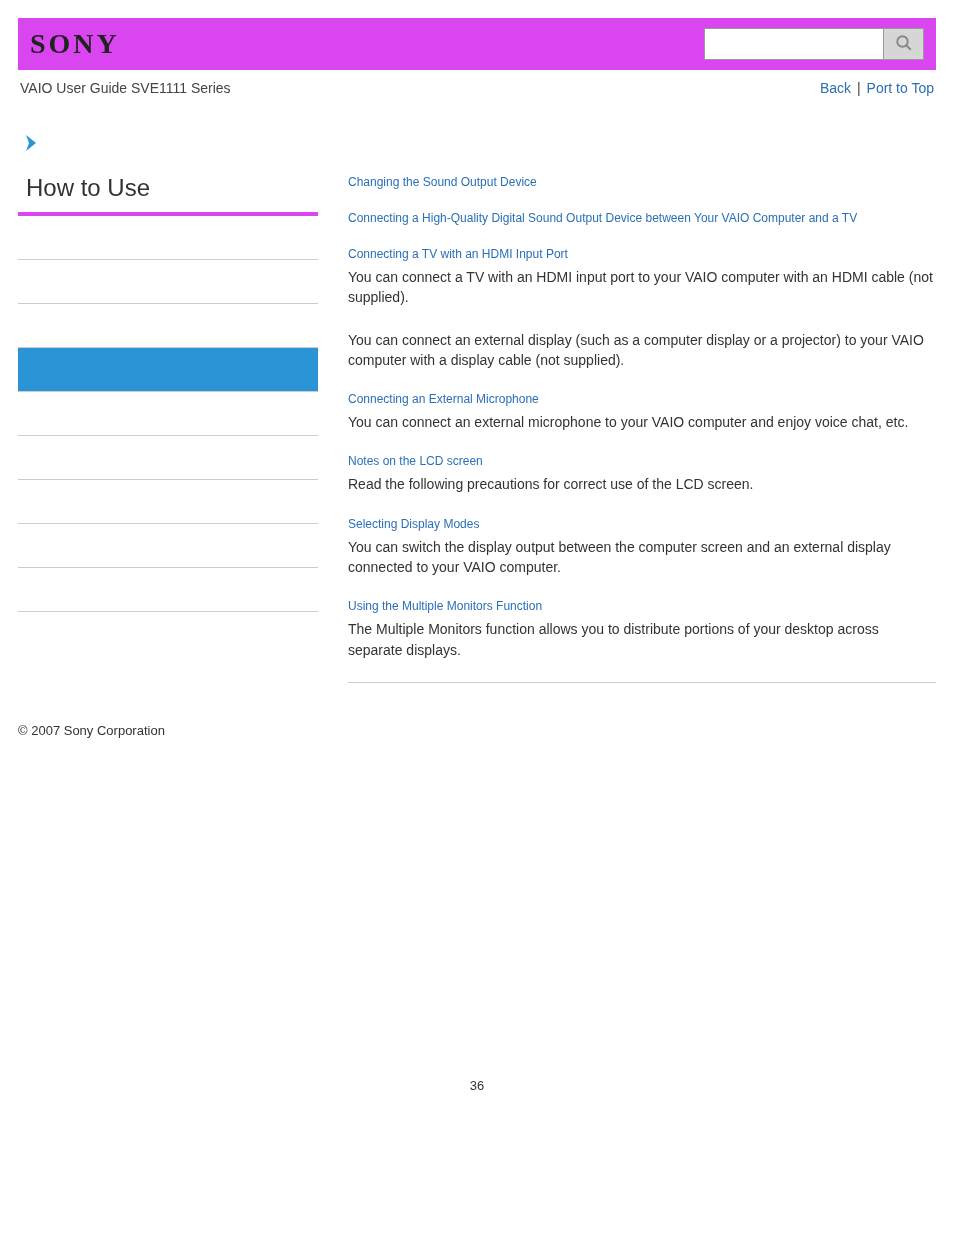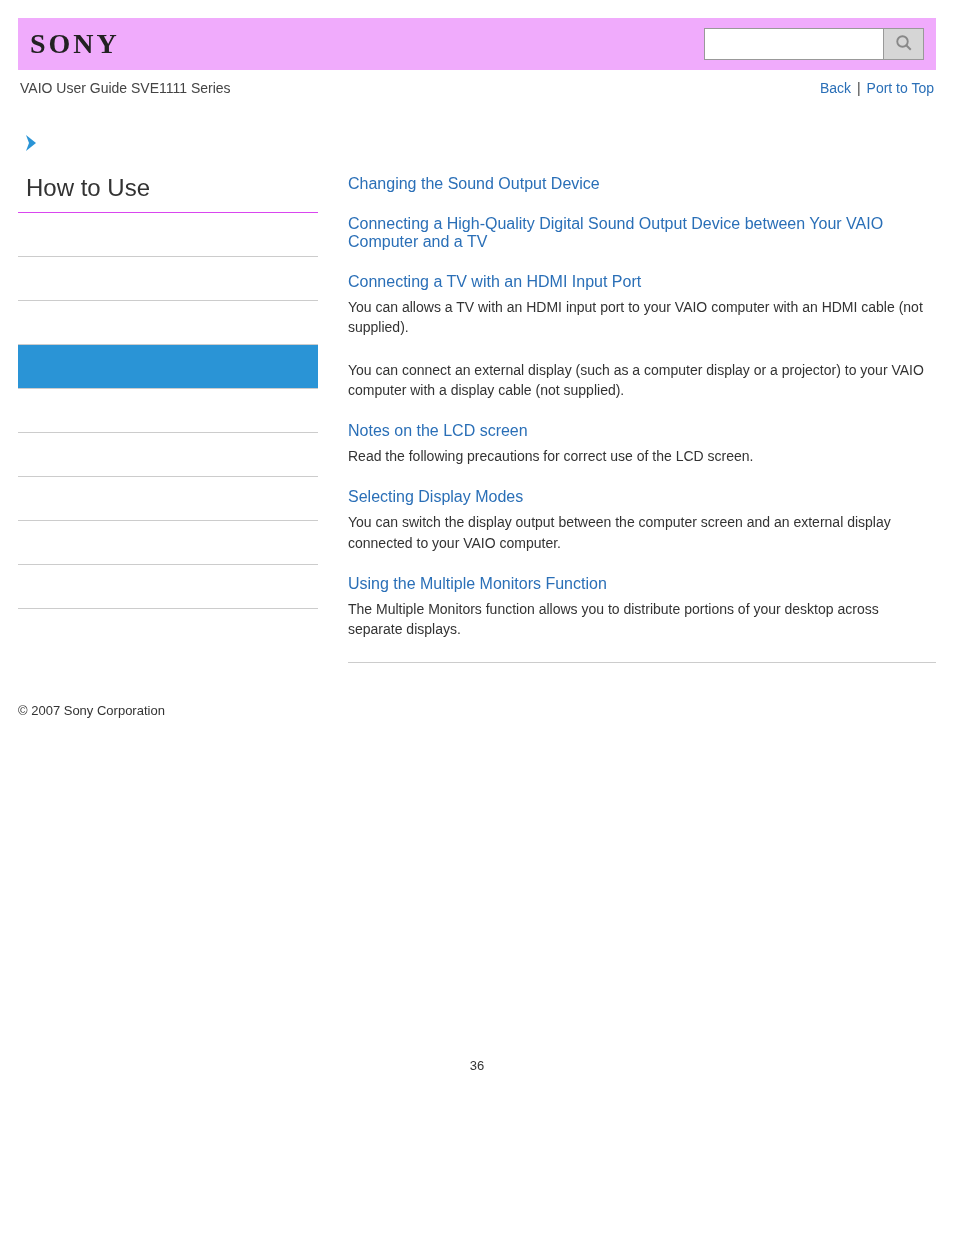--- a/index.html
+++ b/index.html
@@ -8,21 +8,21 @@
     font-size: 14px;
     color: #333;
     background: #fff;
     width: 954px;
     margin: 0 auto;
   }
   .page {
     padding: 18px;
   }
   .header-bar {
-    background: #f0abfc;
+    background: #d946ef;
     display: flex;
     justify-content: space-between;
     align-items: center;
     padding: 10px 12px;
     margin-bottom: 10px;
   }
   .logo {
     font-family: "Times New Roman", serif;
     font-size: 28px;
     font-weight: bold;
@@ -75,40 +75,40 @@
   .arrow-icon {
     margin-bottom: 20px;
     padding-left: 6px;
   }
   .arrow-icon svg { width: 14px; height: 16px; }
   .sidebar-title {
     font-size: 24px;
     font-weight: normal;
     color: #333;
     padding: 0 0 10px 8px;
-    border-bottom: 1px solid #d946ef;
+    border-bottom: 4px solid #d946ef;
   }
   .sidebar-item {
     height: 44px;
     border-bottom: 1px solid #ccc;
     cursor: pointer;
   }
   .sidebar-item.active {
     background: #2a94d6;
   }
   .main {
     flex: 1;
     padding-top: 40px;
   }
   .topic {
     margin-bottom: 22px;
   }
   .topic-title {
     color: #2a6fb7;
-    font-size: 16px;
+    font-size: 12px;
     font-weight: normal;
     margin-bottom: 6px;
     cursor: pointer;
   }
   .topic-desc {
     color: #333;
     font-size: 14px;
     line-height: 1.45;
   }
   .main-divider {
@@ -182,24 +182,28 @@
     <div class="main">
       <div id="topics">
           <div class="topic">
             <h3 class="topic-title">Changing the Sound Output Device</h3>
           </div>
           <div class="topic">
             <h3 class="topic-title">Connecting a High-Quality Digital Sound Output Device between Your VAIO Computer and a TV</h3>
           </div>
           <div class="topic">
             <h3 class="topic-title">Connecting a TV with an HDMI Input Port</h3>
-            <p class="topic-desc">You can allows a TV with an HDMI input port to your VAIO computer with an HDMI cable (not supplied).</p>
+            <p class="topic-desc">You can connect a TV with an HDMI input port to your VAIO computer with an HDMI cable (not supplied).</p>
           </div>
           <div class="topic">
             <p class="topic-desc">You can connect an external display (such as a computer display or a projector) to your VAIO computer with a display cable (not supplied).</p>
+          </div>
+          <div class="topic">
+            <h3 class="topic-title">Connecting an External Microphone</h3>
+            <p class="topic-desc">You can connect an external microphone to your VAIO computer and enjoy voice chat, etc.</p>
           </div>
           <div class="topic">
             <h3 class="topic-title">Notes on the LCD screen</h3>
             <p class="topic-desc">Read the following precautions for correct use of the LCD screen.</p>
           </div>
           <div class="topic">
             <h3 class="topic-title">Selecting Display Modes</h3>
             <p class="topic-desc">You can switch the display output between the computer screen and an external display connected to your VAIO computer.</p>
           </div>
           <div class="topic">

